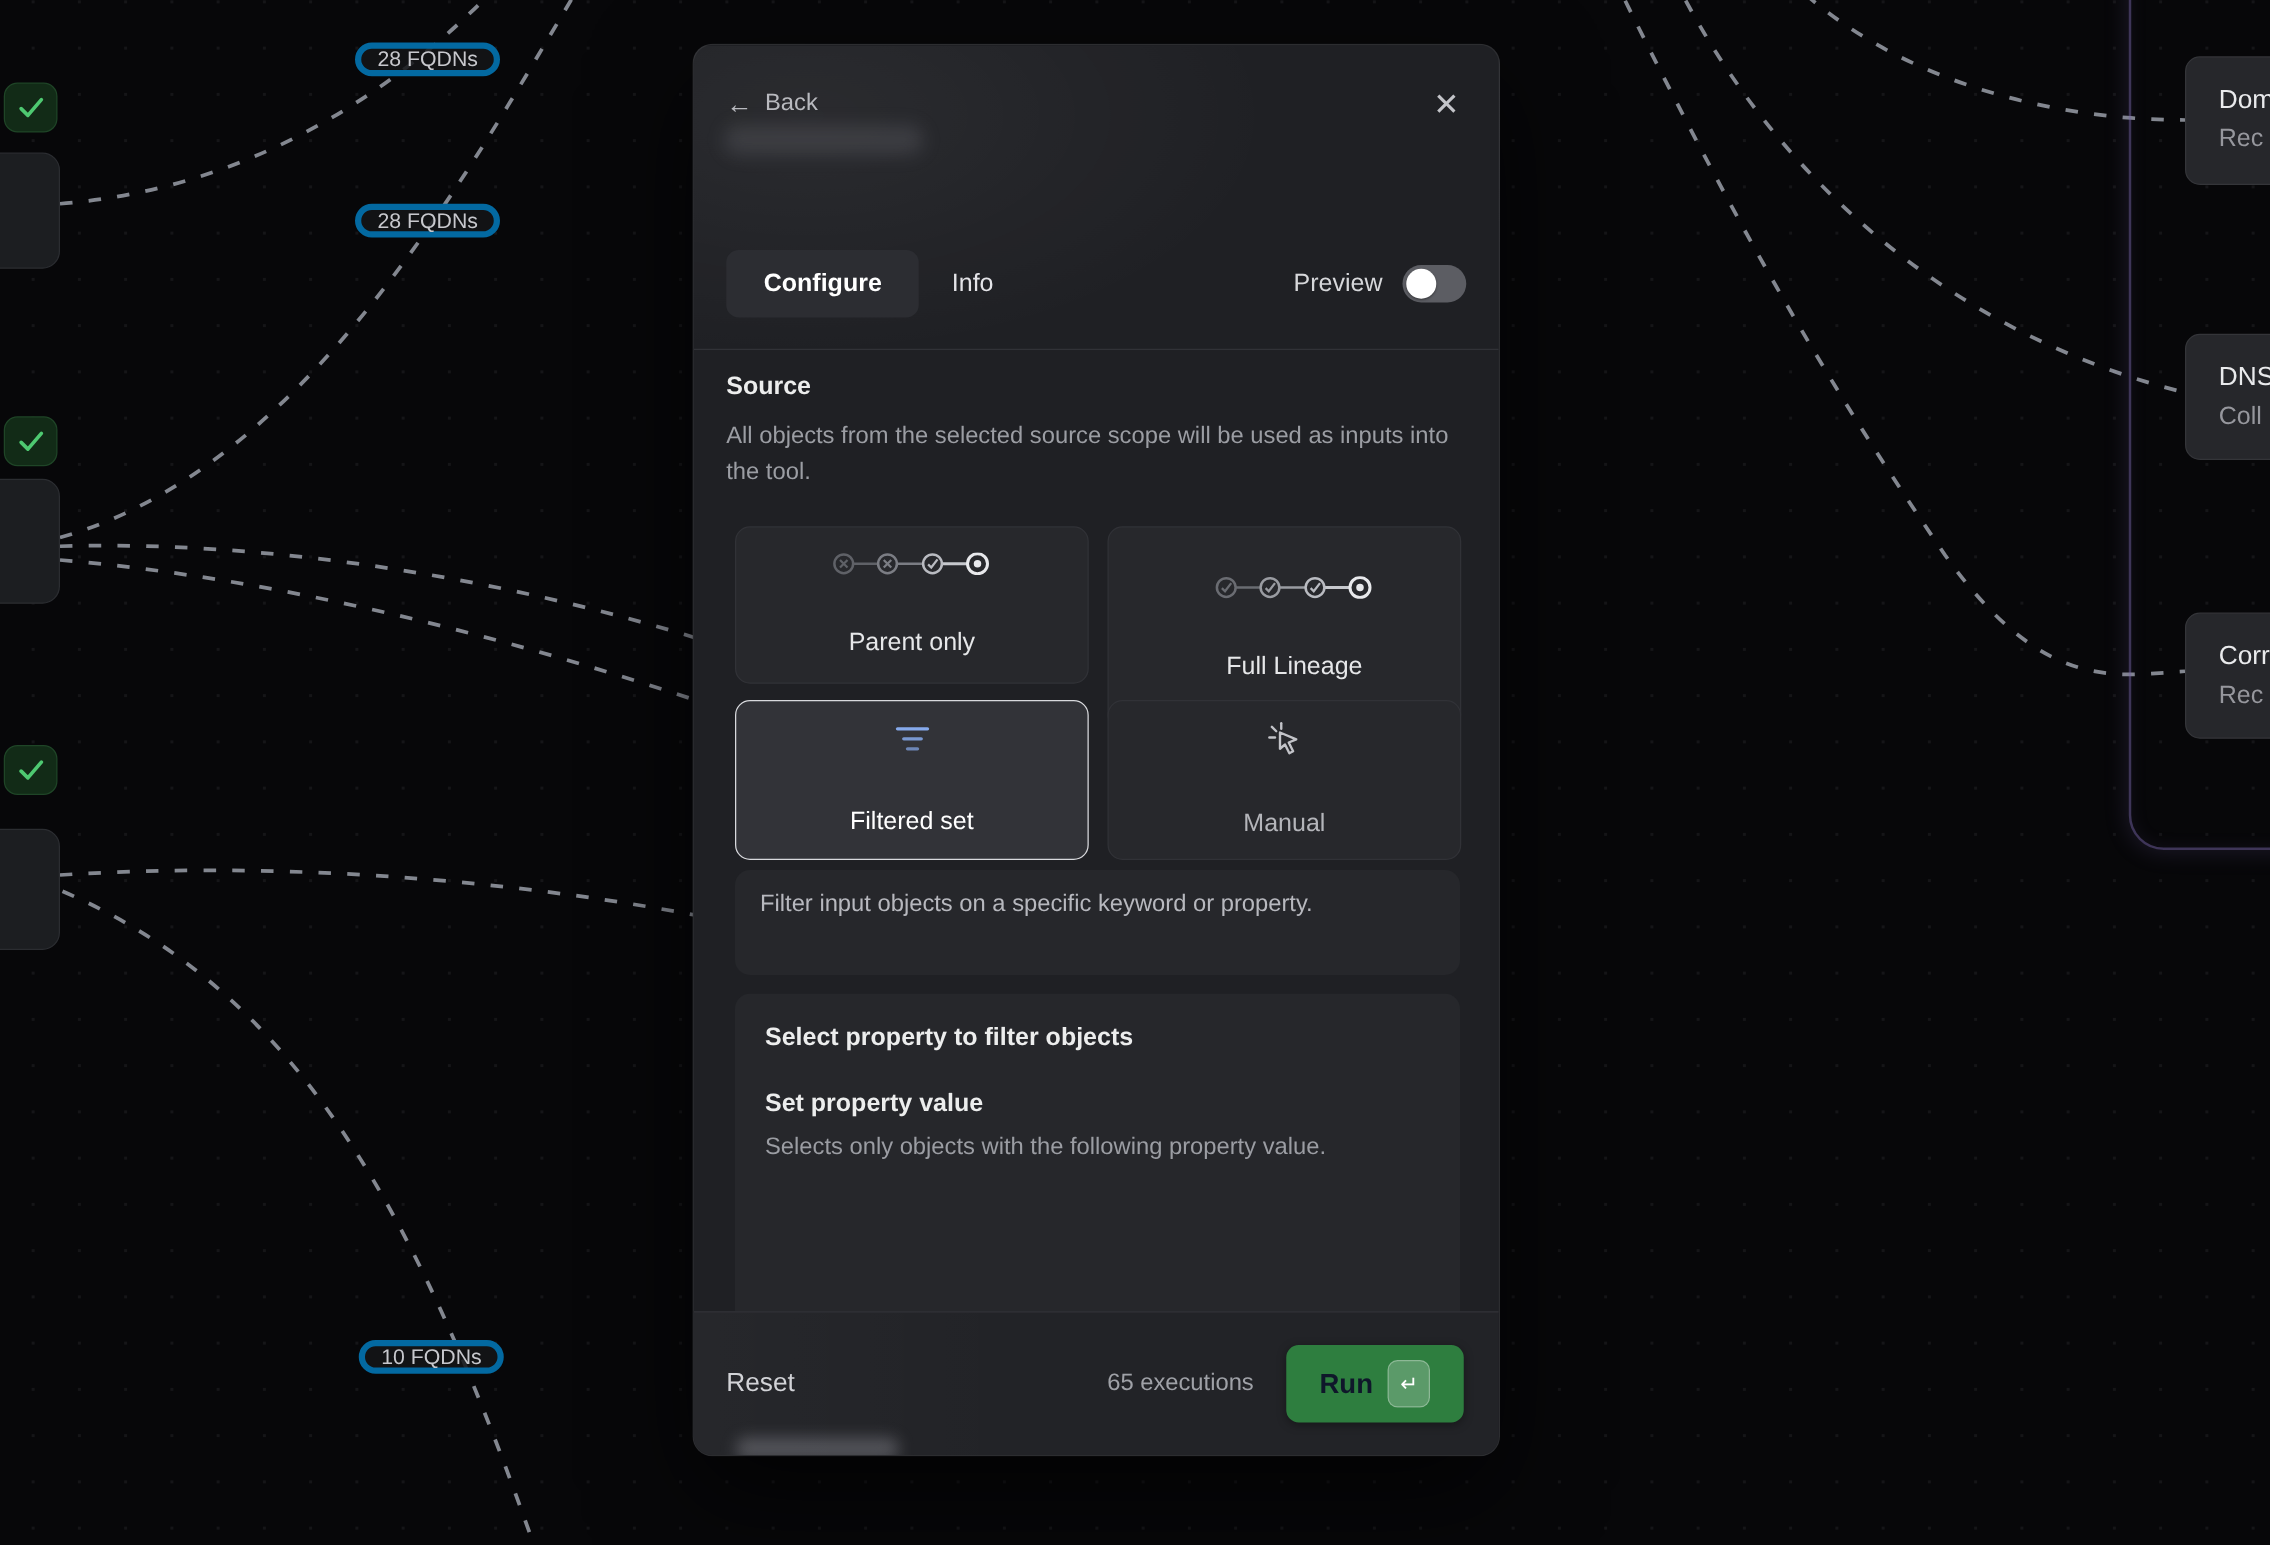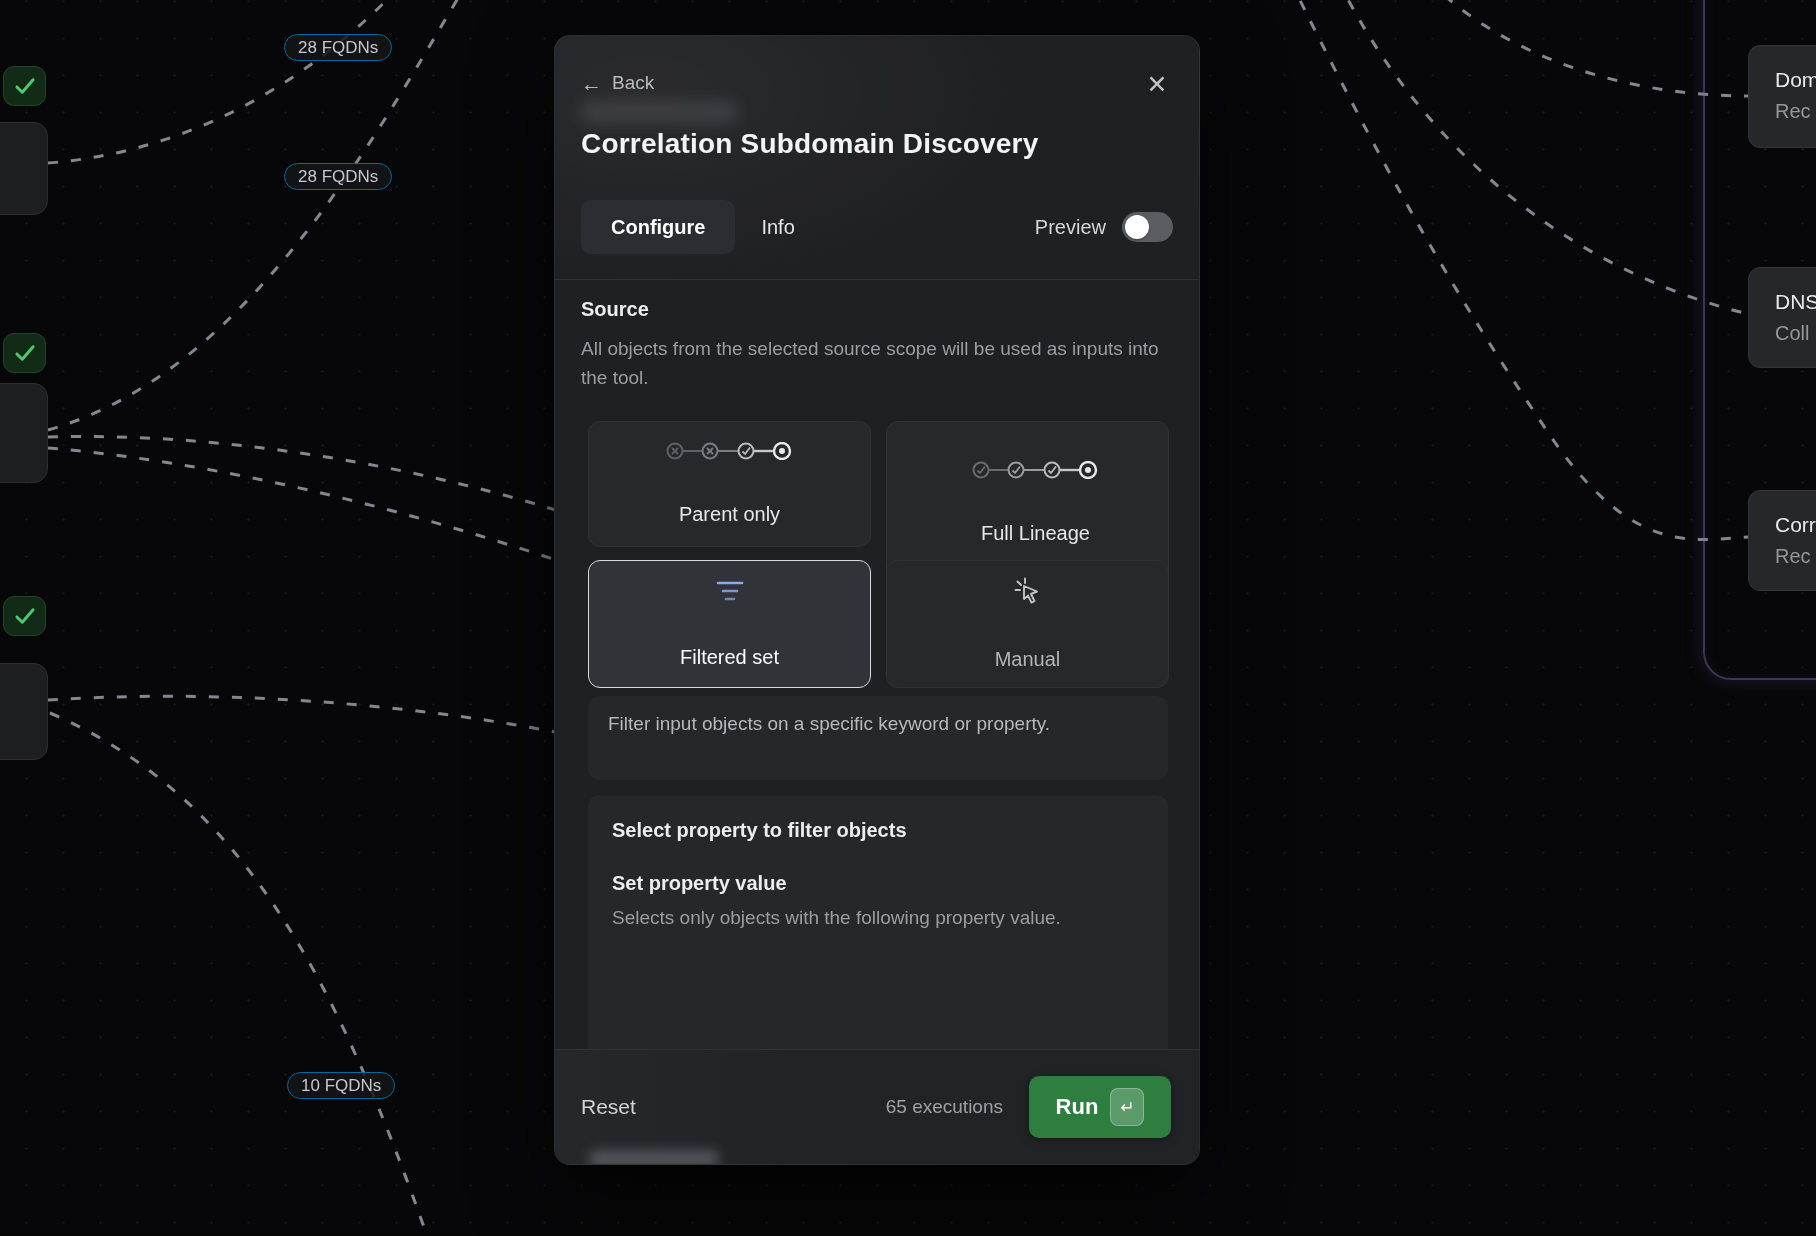--- a/index.html
+++ b/index.html
@@ -25,21 +25,21 @@
     border:1px solid #2b2d31; border-radius:14px; z-index:2;
   }
   .check-badge{
     position:absolute; left:3px; width:43px; height:40px; z-index:3;
     background:#10260f; background:#122b17; border:1px solid #1f4527; border-radius:11px;
     display:flex; align-items:center; justify-content:center;
   }
   .check-badge svg{ width:22px; height:18px; }
   .fqdn-pill{
     position:absolute; z-index:3; height:27px; padding:0 13px;
-    background:rgba(20,21,24,0.85); border:1px solid #0369a1; border-radius:14px;
+    background:rgba(20,21,24,0.85); border:5px solid #0369a1; border-radius:14px;
     color:#c7c8cd; font-size:17px; display:flex; align-items:center; white-space:nowrap;text-align:center;
   }
   .purple-frame{
     position:absolute; left:1703px; top:-60px; width:420px; height:740px; z-index:1;
     border:2px solid rgba(118,99,168,0.5); border-radius:28px;
     box-shadow:0 0 18px 2px rgba(118,99,168,0.18), inset 0 0 14px rgba(118,99,168,0.10);
   }
   .right-card{
     position:absolute; left:1748px; width:230px; z-index:2;
     background:#26272b; border:1px solid #343539; border-radius:12px;
@@ -130,21 +130,21 @@
     border-top:1px solid #323338;
     display:flex; align-items:center; padding:0 28px 0 26px;
   }
   .f-reset{ color:#d2d3d7; font-size:21px; }
   .f-exec{ margin-left:auto; margin-right:26px; color:#9fa1a7; font-size:19px; }
   .f-run{
     width:142px; height:62px; border-radius:10px; background:#2e7e3f;
     display:flex; align-items:center; justify-content:center; gap:12px;
     box-shadow:0 2px 8px rgba(0,0,0,0.35);
   }
-  .f-run .run-label{ color:#ffffff; font-size:22px; font-weight:600; }
+  .f-run .run-label{ color:#0f172a; font-size:22px; font-weight:600; }
   .f-run .run-key{
     width:34px; height:38px; border-radius:8px; background:rgba(255,255,255,0.22);
     border:1px solid rgba(255,255,255,0.30); color:#ffffff; font-size:17px;
     display:flex; align-items:center; justify-content:center;
   }
   .m-bottom-blur{
     position:absolute; left:34px; bottom:-4px; width:130px; height:18px; border-radius:8px;
     background:rgba(190,190,198,0.30); filter:blur(6px); z-index:5;
   }
 </style>
@@ -210,21 +210,20 @@
       <span class="arrow">←</span>
       <span>Back</span>
     </div>
 
     <div class="m-close">
       <span>✕</span>
     </div>
 
     <div class="m-blur-pill"></div>
 
-    <div class="m-title">Correlation Subdomain Discovery</div>
 
     <div class="m-tabs">
       <div class="tab active">Configure</div>
       <div class="tab plain">Info</div>
       <div class="m-preview">
         <span class="pv-label">Preview</span>
         <div class="toggle">
           <div class="knob"></div>
         </div>
       </div>

